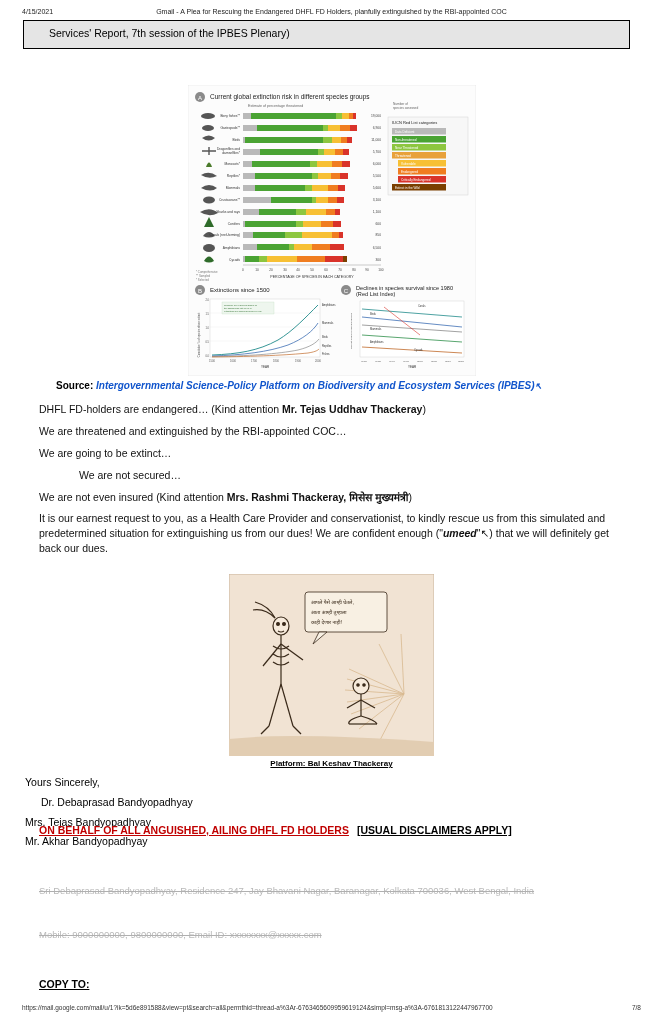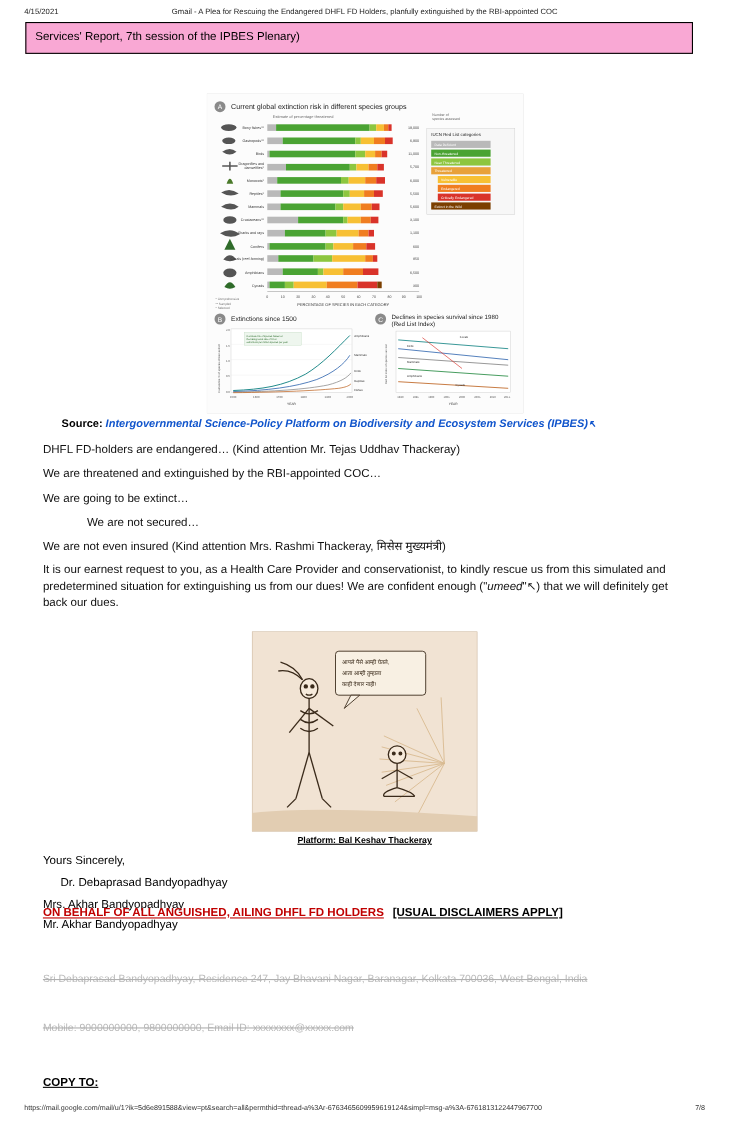--- a/index.html
+++ b/index.html
@@ -43,22 +43,22 @@
   .print-header .spacer { width: 70px; flex: none; }
 
   
   .quote-box {
     position: absolute;
     left: 23px;
     top: 20px;
     width: 607px;
     border: 1px solid #000;
     box-sizing: border-box;
-    padding: 5px 8px 7px 8px;
-    background: #f9a8d4;
+    padding: 5px 8px 7px 25px;
+    background: #e5e5e5;
   }
   .quote-line1 {
     font-size: 10.5px;
     line-height: 15px;
     color: #000;
   }
   .quote-line2 {
     margin-top: 6px;
     font-size: 11px;
     line-height: 15px;
@@ -130,21 +130,21 @@
     width: 205px;
     text-align: center;
     font-size: 8px;
     font-weight: bold;
     text-decoration: underline;
   }
 
   
   .sig {
     position: absolute;
-    left: 39px;
+    left: 25px;
     font-size: 10.5px;
     line-height: 14px;
   }
   .sig0 { top: 775px; }
   .sig1 { top: 795px; padding-left: 16px; }
   .sig2 { top: 815px; }
   .sig3 { top: 834px; }
 
   .onbehalf {
     position: absolute;
@@ -197,21 +197,21 @@
     display: flex;
     align-items: baseline;
     padding: 0 22px;
     box-sizing: border-box;
     font-size: 6.5px;
     color: #333;
   }
   .footer .url { flex: 1; word-break: break-all; }
   .footer .pageno { flex: none; }
 
-  .bold { font-weight: normal; }
+  .bold { font-weight: bold; }
   .ital { font-style: italic; }
 </style>
 </head>
 <body>
 
 <div class="page">
 
   <div class="print-header">
     <div class="date">4/15/2021</div>
     <div class="title">Gmail - A Plea for Rescuing the Endangered DHFL FD Holders, planfully extinguished by the RBI-appointed COC</div>
@@ -571,21 +571,21 @@
         <text x="82" y="30">आपले पैसे आम्ही घेतले,</text>
         <text x="82" y="40">आता आम्ही तुम्हाला</text>
         <text x="82" y="50">काही देणार नाही!</text>
       </g>
     </svg>
   </div>
   <div class="cartoon-caption">Platform: Bal Keshav Thackeray</div>
 
   <div class="sig sig0">Yours Sincerely,</div>
   <div class="sig sig1">Dr. Debaprasad Bandyopadhyay</div>
-  <div class="sig sig2">Mrs. Akhar Bandyopadhyay</div>
+  <div class="sig sig2">Mrs. Tejas Bandyopadhyay</div>
   <div class="sig sig3">Mr. Akhar Bandyopadhyay</div>
 
   <div class="onbehalf">
     <span class="red">ON BEHALF OF ALL ANGUISHED, AILING DHFL FD HOLDERS</span><span class="blk">[USUAL DISCLAIMERS APPLY]</span>
   </div>
 
   <div class="redacted red1">
     <span class="strike">Sri Debaprasad Bandyopadhyay, Residence 247, Jay Bhavani Nagar, Baranagar, Kolkata 700036, West Bengal, India</span>
   </div>
   <div class="redacted red2">

